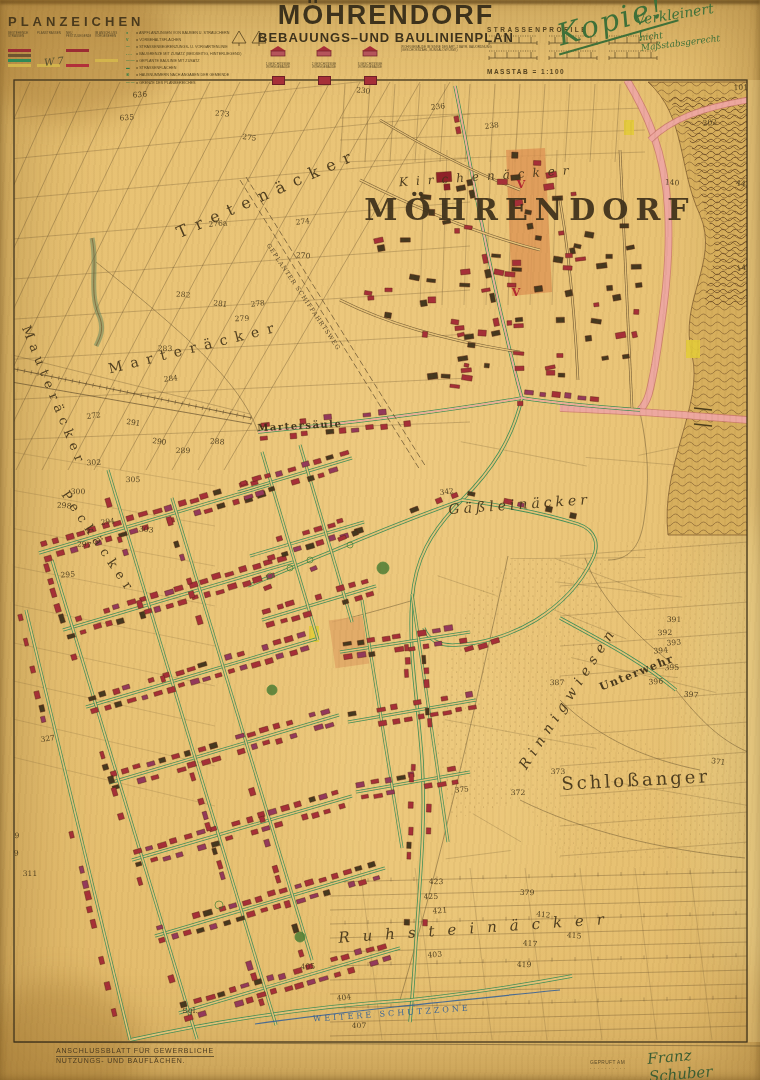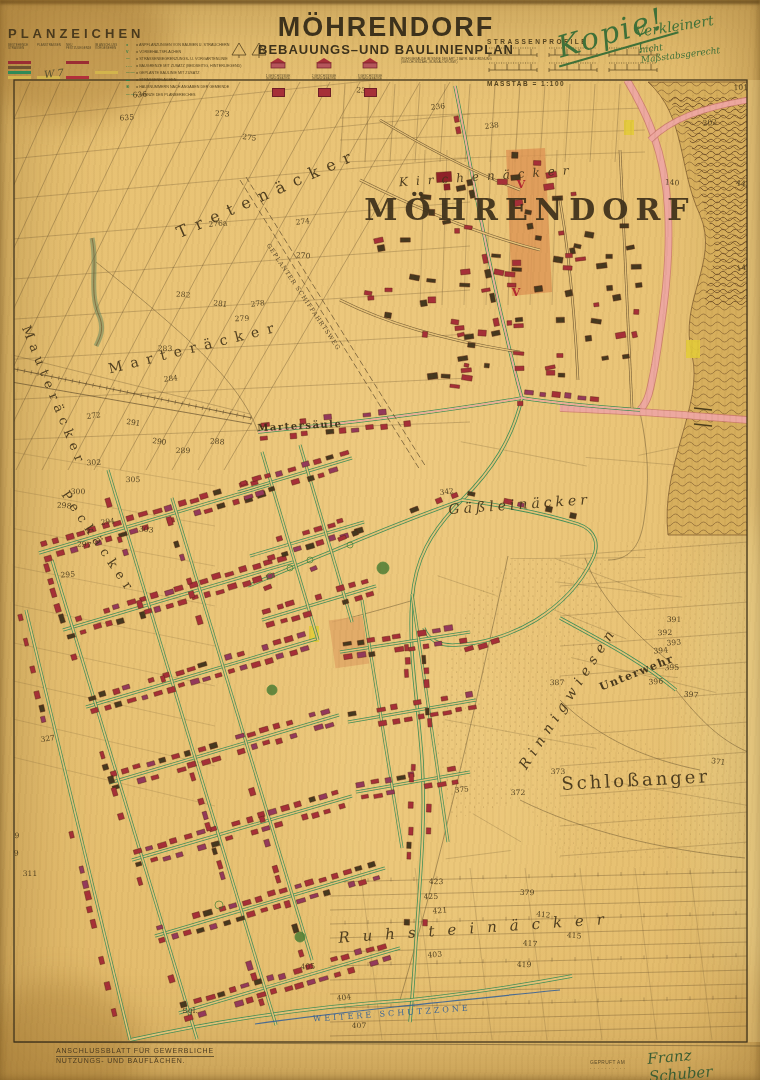--- a/index.html
+++ b/index.html
@@ -12,21 +12,21 @@
     background:repeating-linear-gradient(93deg, rgba(120,82,24,.05) 0 2px, rgba(0,0,0,0) 2px 6px);}
   .stain{position:absolute;border-radius:50%;filter:blur(16px);pointer-events:none;}
   .st1{left:-30px;top:-30px;width:200px;height:150px;background:rgba(150,105,40,.38);}
   .st2{left:690px;top:520px;width:120px;height:460px;background:rgba(250,228,160,.30);filter:blur(22px);}
   .st3{left:-20px;top:980px;width:160px;height:140px;background:rgba(140,95,30,.30);}
   .st4{left:300px;top:640px;width:260px;height:320px;background:rgba(248,224,150,.18);filter:blur(30px);}
   .edge-top{position:absolute;left:0;top:0;width:100%;height:4px;background:rgba(70,45,10,.5);filter:blur(1px);}
   #map-svg{position:absolute;left:0;top:0;}
 
   
-  header{position:absolute;left:0;top:12px;width:679px;height:80px;z-index:5;color:#433418;}
+  header{position:absolute;left:0;top:0;width:679px;height:80px;z-index:5;color:#433418;}
   .legend{position:absolute;left:8px;top:14px;width:252px;}
   .legend-title{font-size:13px;font-weight:bold;letter-spacing:4px;color:#4a3a1d;}
   .legend-body{position:relative;margin-top:2px;}
   .legend-cols{position:absolute;left:0;top:0;width:112px;display:flex;gap:4px;}
   .lcol{width:25px;}
   .lcol-h{font-size:6px;transform:scale(.5);transform-origin:0 0;width:50px;height:16px;
     line-height:1.1;color:#5a4a28;overflow:hidden;}
   .sw{height:3px;width:23px;margin:2px 0;}
   .sw.dashed{background:none !important;}
   .legend-lines{position:absolute;left:118px;top:0;width:150px;}

